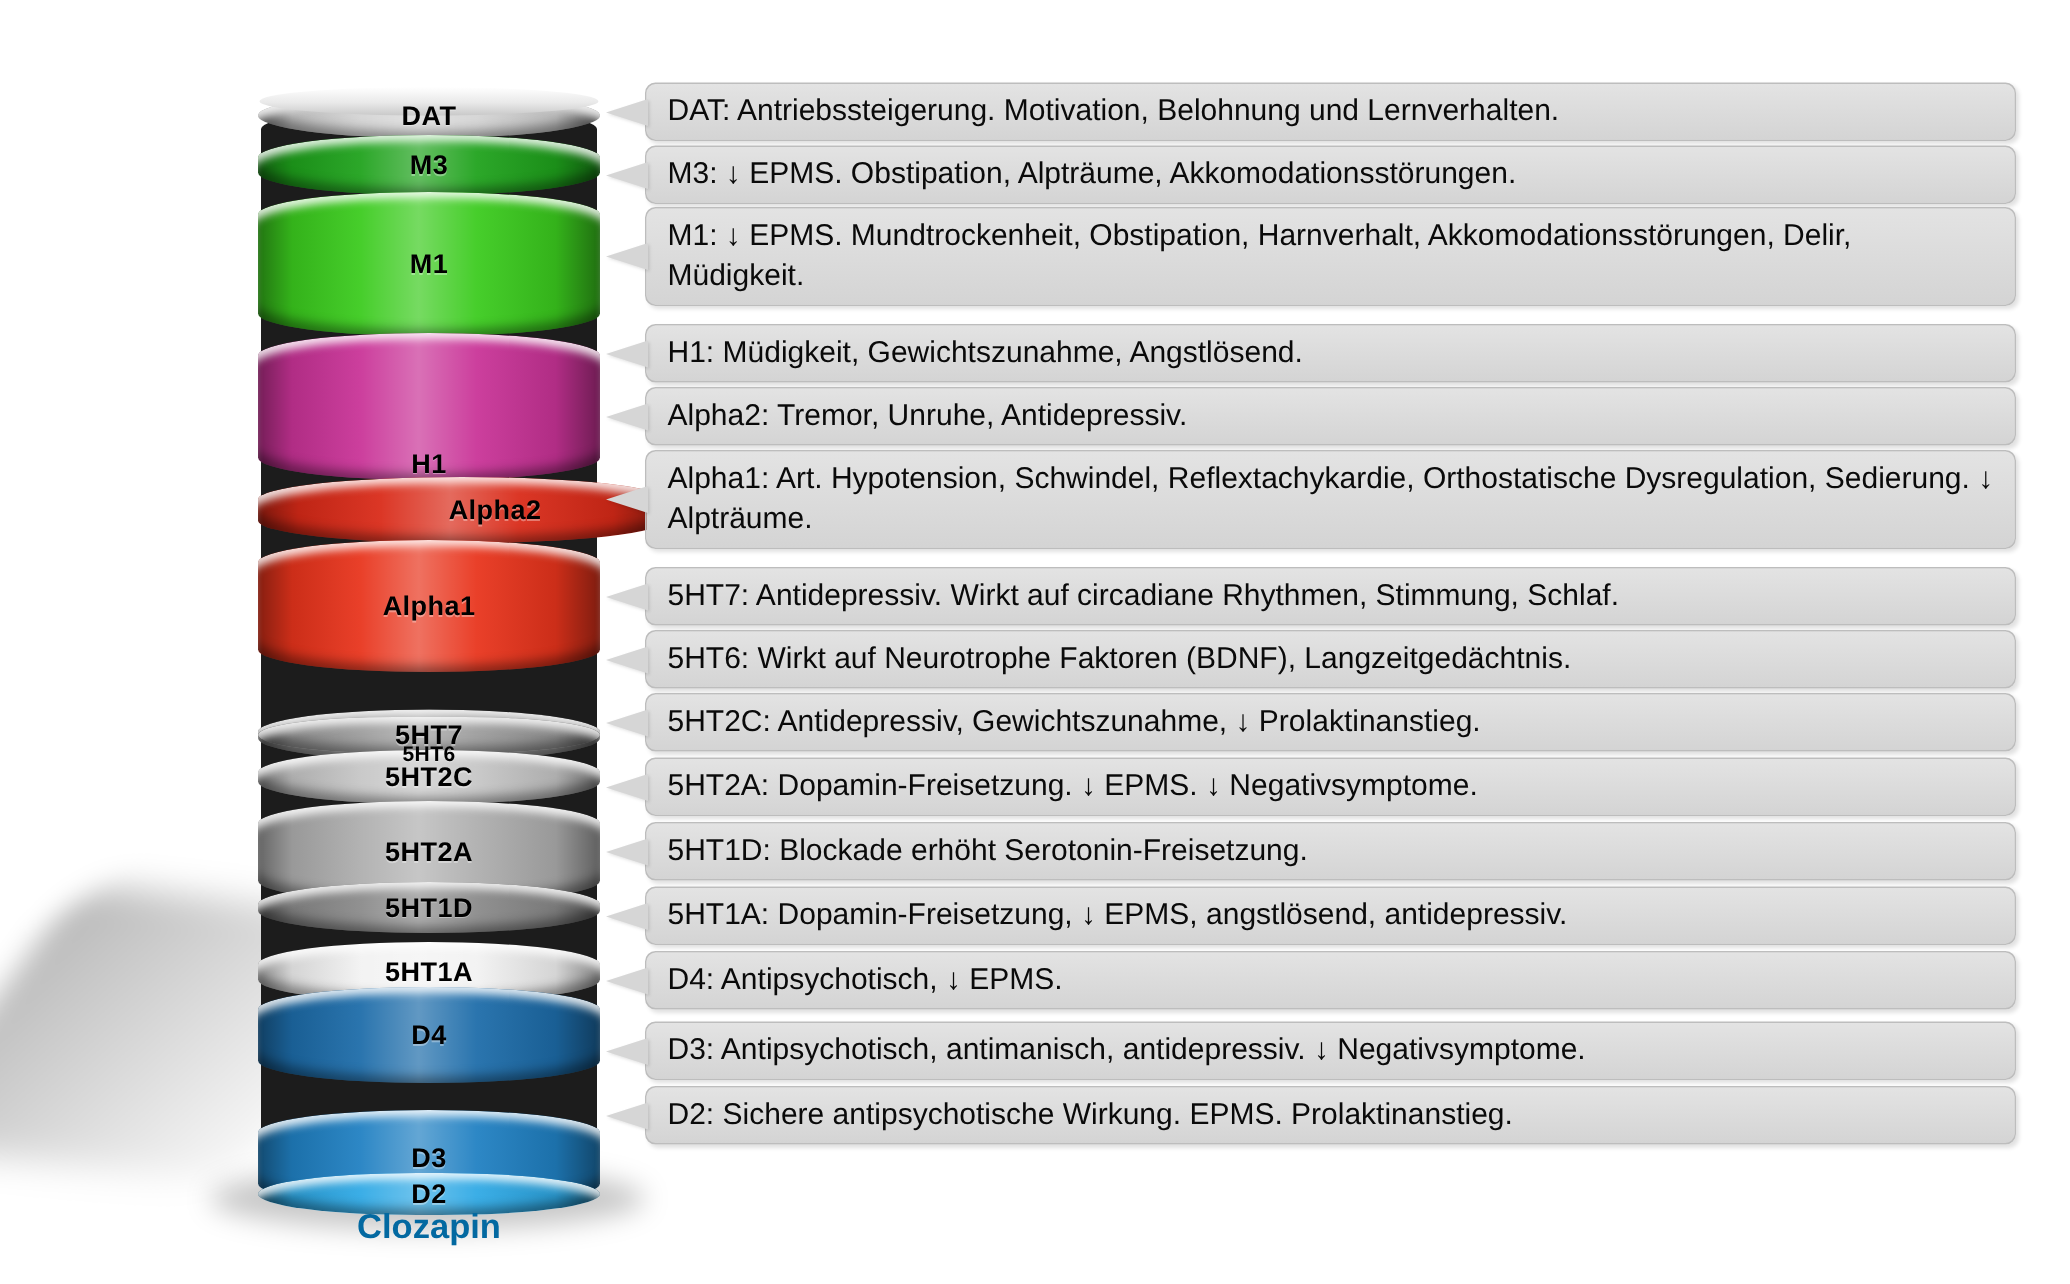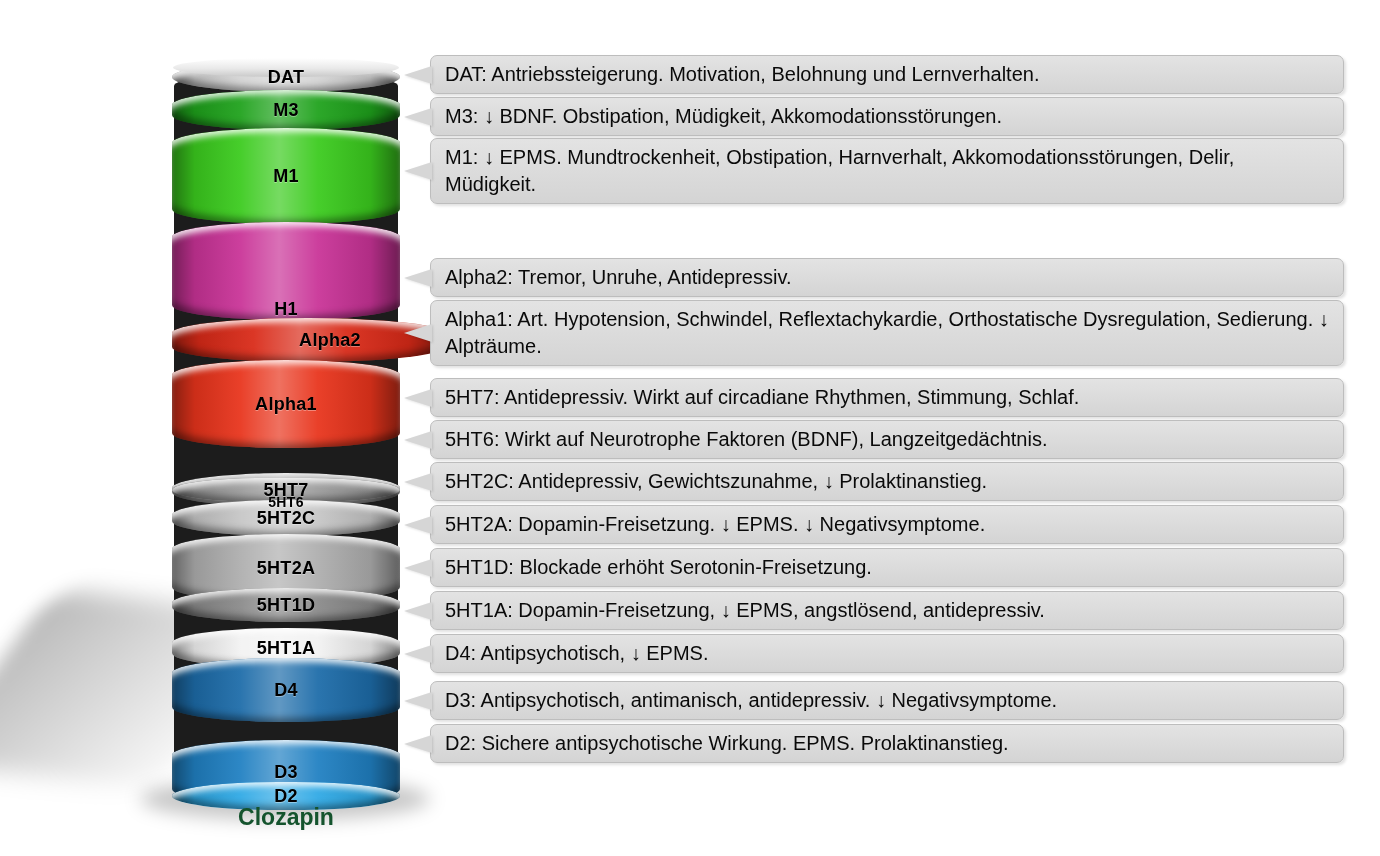--- a/index.html
+++ b/index.html
@@ -50,21 +50,21 @@
   }
   .disc.thin .disc-label { font-size:14px;margin-top:23px; }
   .disc.top-face::before {
     content:""; position:absolute; left:1px; right:1px; top:-4px; height:19px;
     border-radius:50%;
     background:linear-gradient(180deg,#ffffff 0%, #e9e9e9 55%, #c9c9c9 100%);
     z-index:1;
   }
   .drug-name {
     position:absolute; left:172px; top:804px; width:228px; text-align:center;
-    font-weight:bold; font-size:23px; color:#14532d; z-index:2;
+    font-weight:bold; font-size:23px; color:#0369a1; z-index:2;
   }
 
   
   .callouts { position:absolute; left:0; top:0; width:1380px; height:856px; z-index:2; }
   .callout {
     position:absolute; left:430px; right:36px;
     background:linear-gradient(#e3e3e3, #d4d4d4);
     border:1px solid #bdbdbd;
     border-radius:7px;
     box-shadow:2px 2px 3px rgba(0,0,0,0.12);
@@ -134,22 +134,23 @@
     </div>
     <div class="disc" style="top: 782px; height: 28px; background-color: rgb(47, 169, 229);">
       <span class="disc-label">D2</span>
     </div>
   </div>
 
   <div class="drug-name">Clozapin</div>
 
   <div class="callouts">
     <div class="callout" style="top:55px"><span class="callout-text">DAT: Antriebssteigerung. Motivation, Belohnung und Lernverhalten.</span></div>
-    <div class="callout" style="top:97px"><span class="callout-text">M3: ↓ BDNF. Obstipation, Müdigkeit, Akkomodationsstörungen.</span></div>
+    <div class="callout" style="top:97px"><span class="callout-text">M3: ↓ EPMS. Obstipation, Alpträume, Akkomodationsstörungen.</span></div>
     <div class="callout" style="top:138px"><span class="callout-text">M1: ↓ EPMS. Mundtrockenheit, Obstipation, Harnverhalt, Akkomodationsstörungen, Delir, Müdigkeit.</span></div>
+    <div class="callout" style="top:216px"><span class="callout-text">H1: Müdigkeit, Gewichtszunahme, Angstlösend.</span></div>
     <div class="callout" style="top:258px"><span class="callout-text">Alpha2: Tremor, Unruhe, Antidepressiv.</span></div>
     <div class="callout" style="top:300px"><span class="callout-text">Alpha1: Art. Hypotension, Schwindel, Reflextachykardie, Orthostatische Dysregulation, Sedierung. ↓ Alpträume.</span></div>
     <div class="callout" style="top:378px"><span class="callout-text">5HT7: Antidepressiv. Wirkt auf circadiane Rhythmen, Stimmung, Schlaf.</span></div>
     <div class="callout" style="top:420px"><span class="callout-text">5HT6: Wirkt auf Neurotrophe Faktoren (BDNF), Langzeitgedächtnis.</span></div>
     <div class="callout" style="top:462px"><span class="callout-text">5HT2C: Antidepressiv, Gewichtszunahme, ↓ Prolaktinanstieg.</span></div>
     <div class="callout" style="top:505px"><span class="callout-text">5HT2A: Dopamin-Freisetzung. ↓ EPMS. ↓ Negativsymptome.</span></div>
     <div class="callout" style="top:548px"><span class="callout-text">5HT1D: Blockade erhöht Serotonin-Freisetzung.</span></div>
     <div class="callout" style="top:591px"><span class="callout-text">5HT1A: Dopamin-Freisetzung, ↓ EPMS, angstlösend, antidepressiv.</span></div>
     <div class="callout" style="top:634px"><span class="callout-text">D4: Antipsychotisch, ↓ EPMS.</span></div>
     <div class="callout" style="top:681px"><span class="callout-text">D3: Antipsychotisch, antimanisch, antidepressiv. ↓ Negativsymptome.</span></div>

